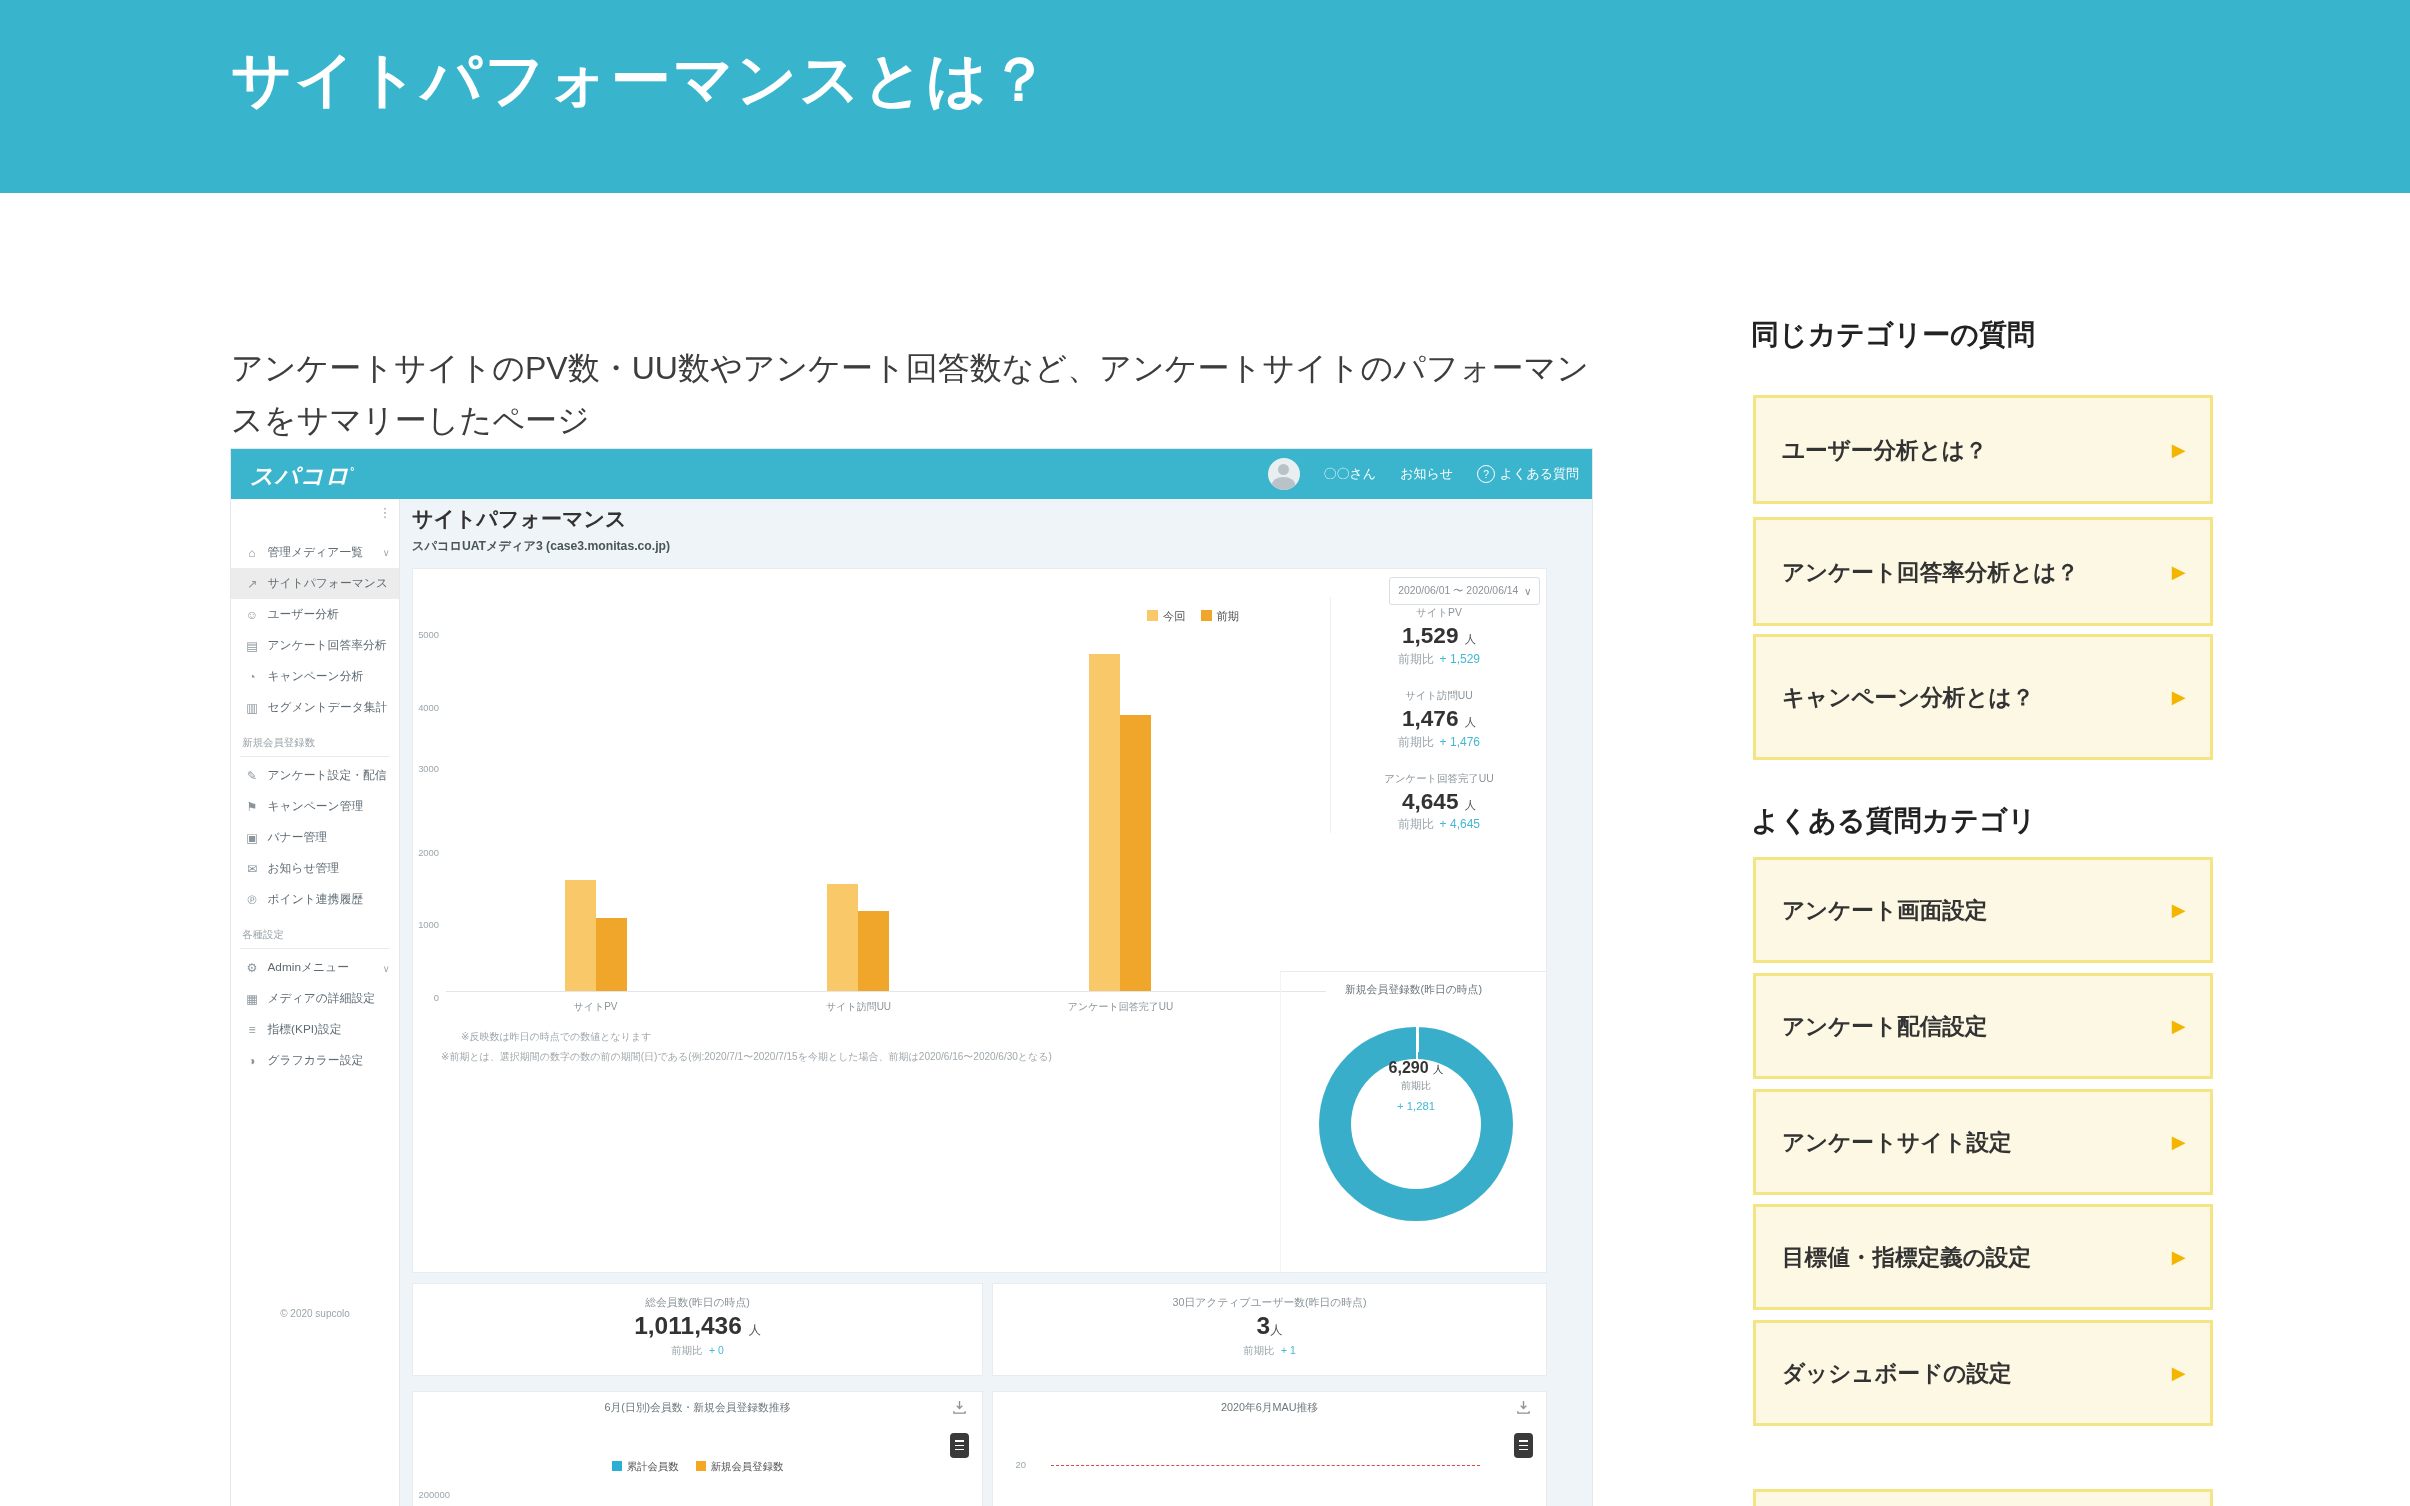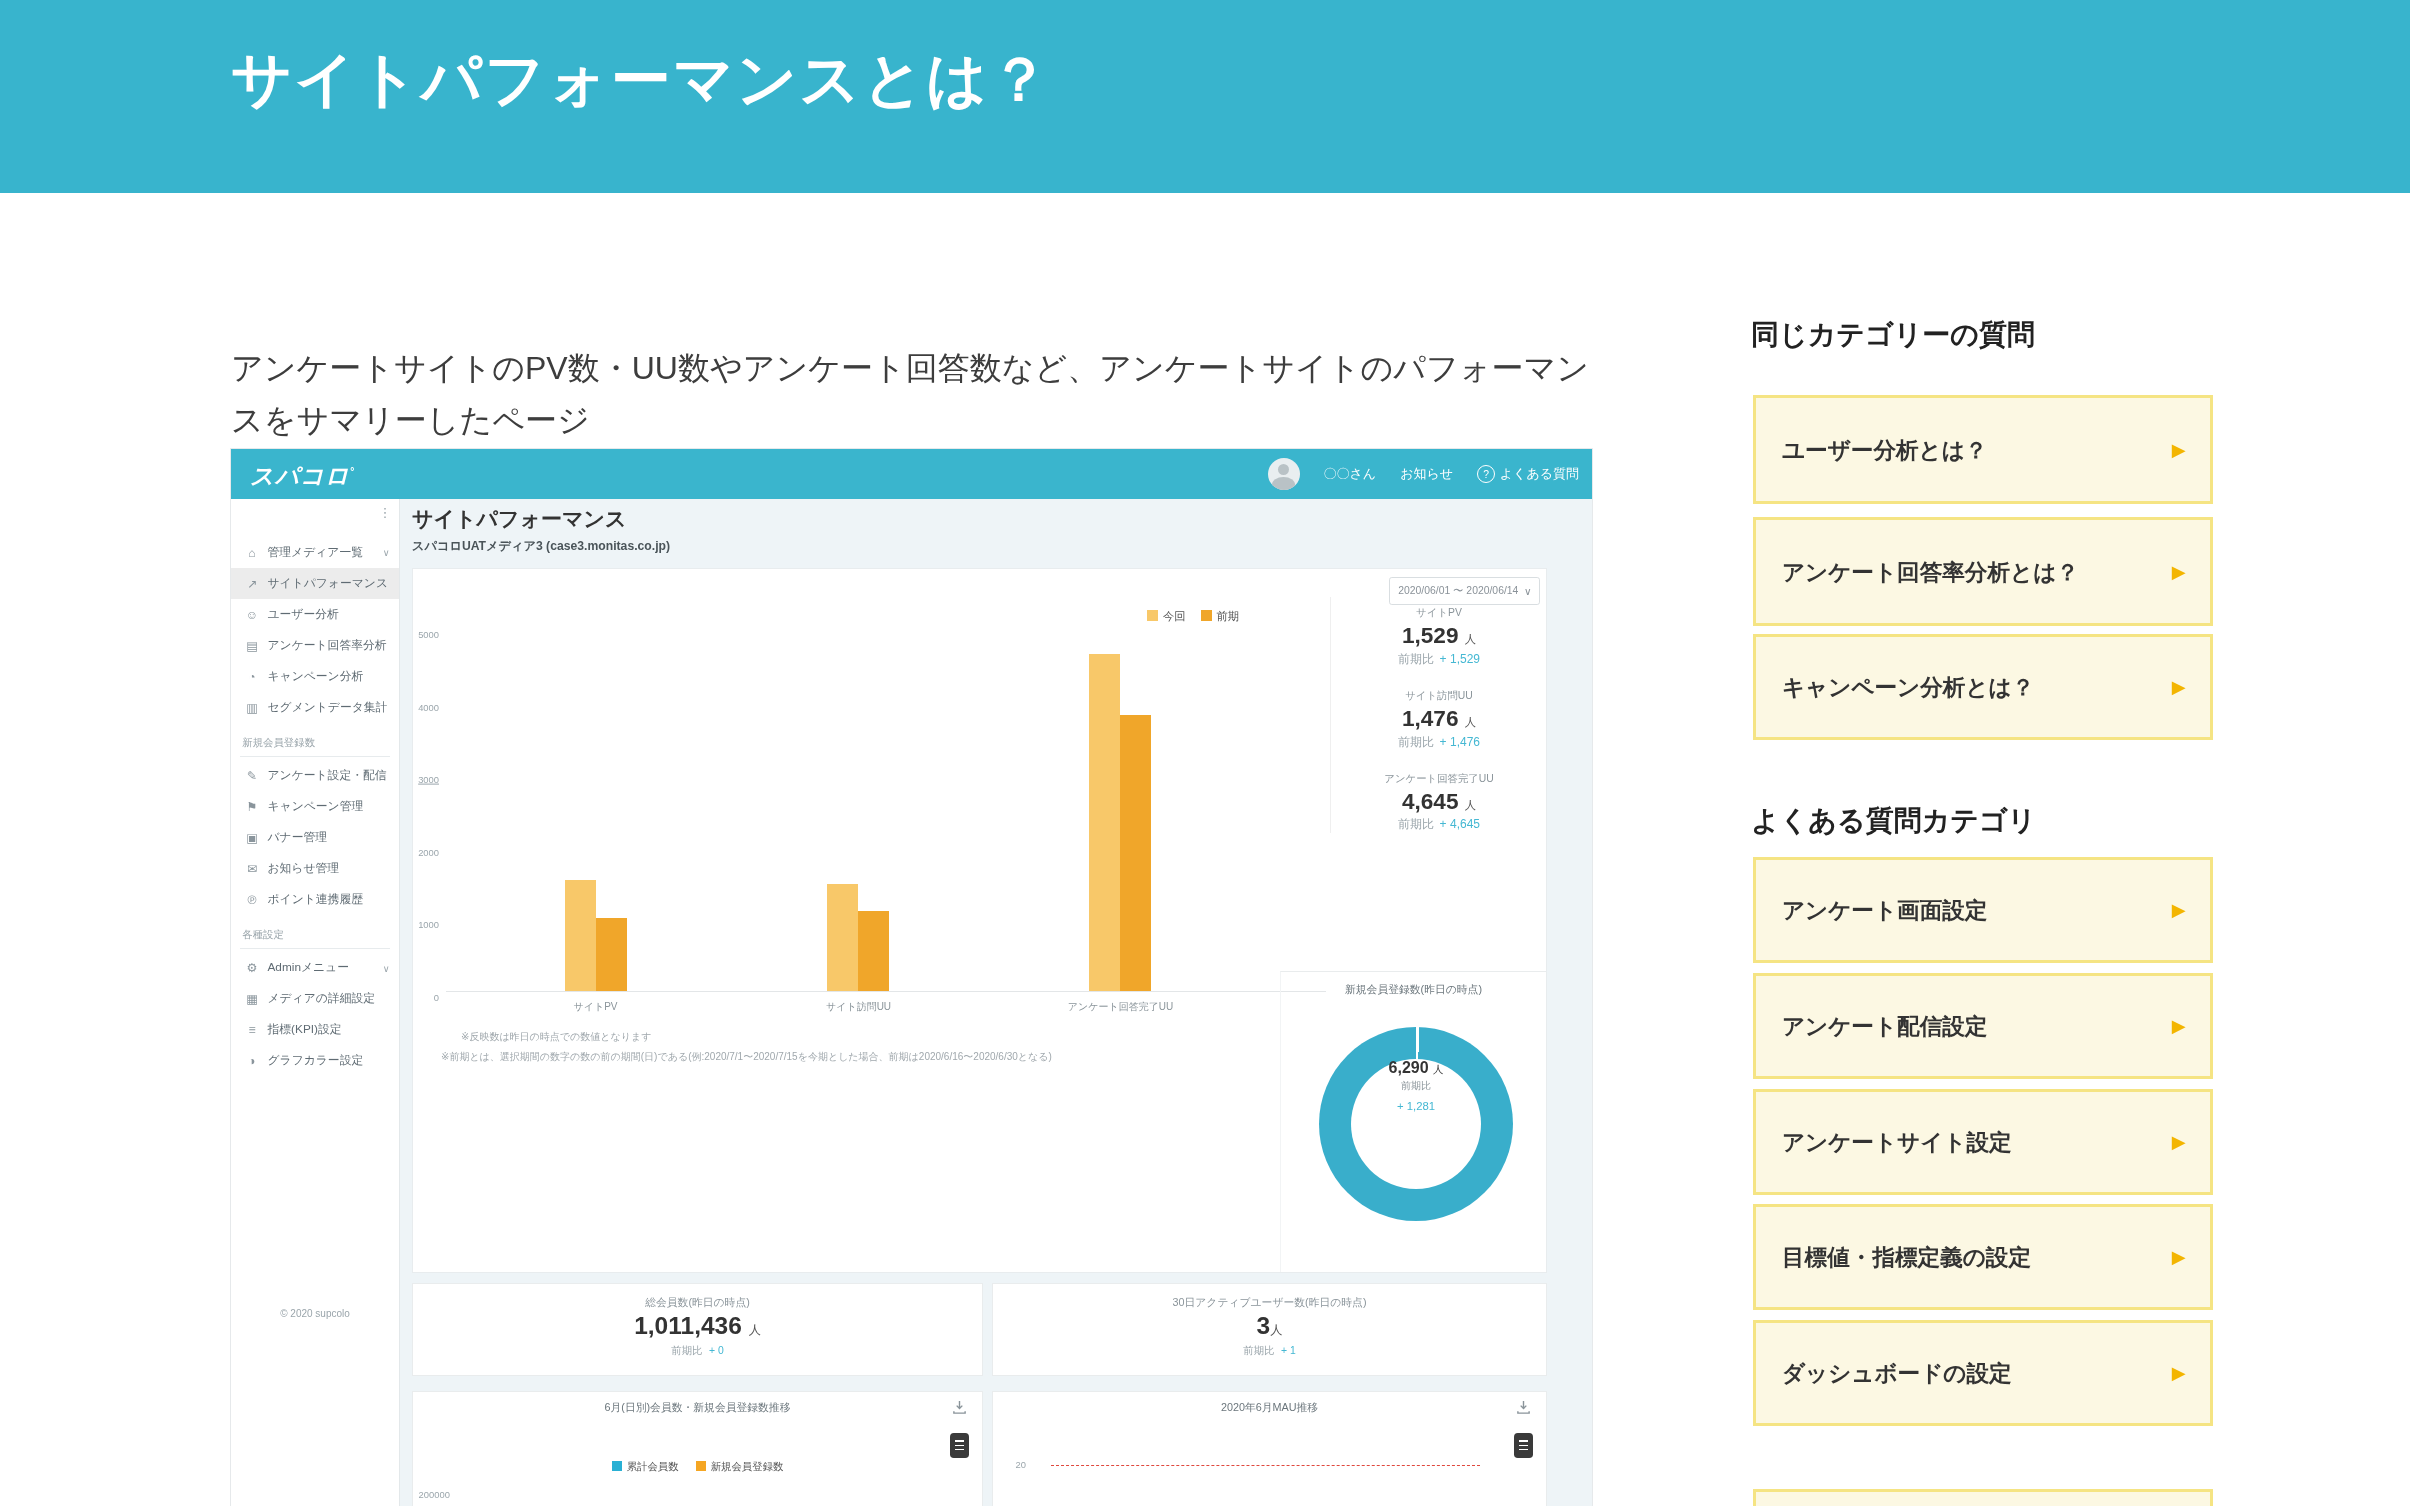--- a/index.html
+++ b/index.html
@@ -208,21 +208,21 @@
       <span>∨</span>
     </div>
     <div class="legend">
         <span><span class="sw" style="background: rgb(248, 200, 105);"></span>今回</span>
         <span><span class="sw" style="background: rgb(240, 166, 42);"></span>前期</span>
       </div>
     <div class="plot">
         <div class="baseline"></div>
         <div class="ytick" style="bottom: 358px;">5000</div>
         <div class="ytick" style="bottom: 285px;">4000</div>
-        <div class="ytick" style="bottom: 213px; text-decoration: underline;">3000</div>
+        <div class="ytick" style="bottom: 224px;">3000</div>
         <div class="ytick" style="bottom: 140px;">2000</div>
         <div class="ytick" style="bottom: 68px;">1000</div>
         <div class="ytick" style="bottom: -4.7px;">0</div>
         <div class="bar" style="left: 119px; height: 111px; background: rgb(248, 200, 105);"></div>
         <div class="bar" style="left: 150px; height: 73px; background: rgb(240, 166, 42);"></div>
         <div class="bar" style="left: 381px; height: 107px; background: rgb(248, 200, 105);"></div>
         <div class="bar" style="left: 412px; height: 80px; background: rgb(240, 166, 42);"></div>
         <div class="bar" style="left: 643px; height: 337px; background: rgb(248, 200, 105);"></div>
         <div class="bar" style="left: 674px; height: 276px; background: rgb(240, 166, 42);"></div>
       </div>
@@ -308,21 +308,21 @@
 <div class="side-heading" style="left:1751px;top:316px;">同じカテゴリーの質問</div>
 <div id="same-category-group">
     <div class="qbox" style="top: 395px; height: 109px;">
       <span class="qlabel">ユーザー分析とは？</span>
       <span class="qarrow">▶</span>
     </div>
     <div class="qbox" style="top: 517px; height: 109px;">
       <span class="qlabel">アンケート回答率分析とは？</span>
       <span class="qarrow">▶</span>
     </div>
-    <div class="qbox" style="top: 634px; height: 106px; text-align: right;">
+    <div class="qbox" style="top: 634px; height: 126px; text-align: right;">
       <span class="qlabel">キャンペーン分析とは？</span>
       <span class="qarrow">▶</span>
     </div>
   </div>
 
 <div class="side-heading" style="left:1751px;top:802px;">よくある質問カテゴリ</div>
 <div id="faq-category-group">
     <div class="qbox" style="top: 857px; height: 106px;">
       <span class="qlabel">アンケート画面設定</span>
       <span class="qarrow">▶</span>

